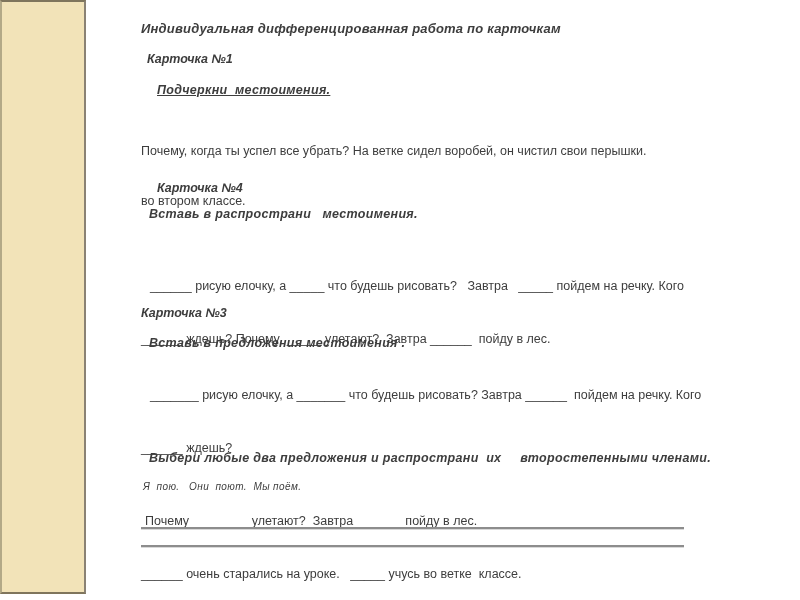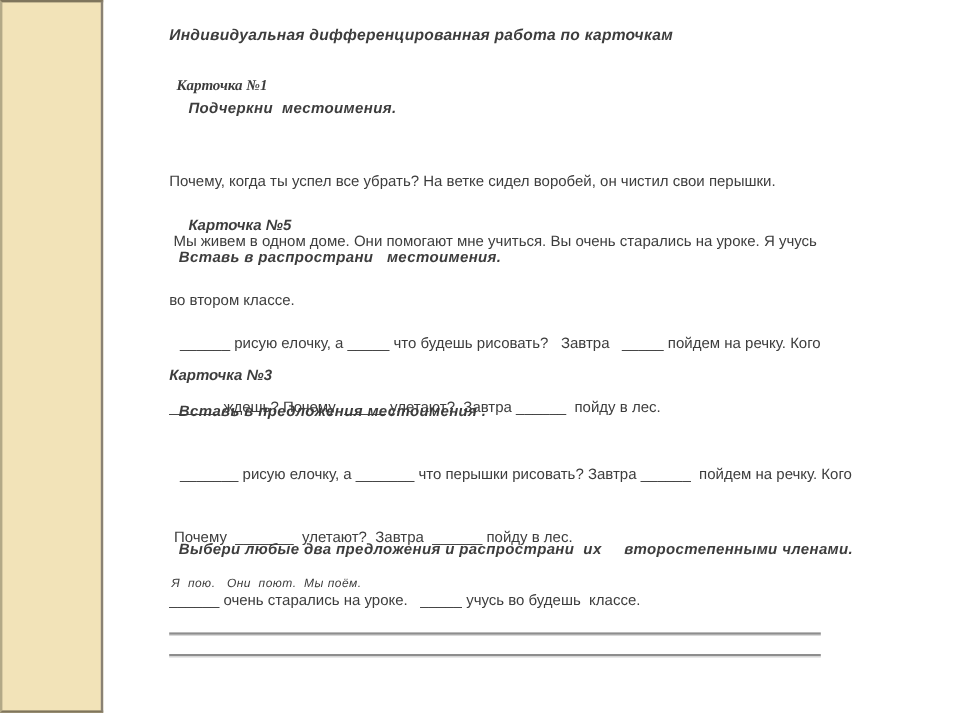--- a/index.html
+++ b/index.html
@@ -48,43 +48,43 @@
     font-size: 13px;
     font-weight: bold;
     font-style: italic;
     letter-spacing: 0.2px;
   }
   .card-heading {
     font-size: 12.5px;
     font-weight: bold;
     font-style: italic;
   }
-  .card1-heading { top: 64px; left: 6px; font-family: Liberation Serif, serif; }
+  .card1-heading { top: 52px; left: 6px; }
   .card2-heading { top: 181px; left: 16px; }
   .card3-heading { top: 306px; left: 0; }
   .instruction {
     font-size: 12.5px;
     font-weight: bold;
     font-style: italic;
     letter-spacing: 0.3px;
   }
-  .card1-instruction { top: 83px; left: 16px; }
+  .card1-instruction { top: 83px; left: 16px; text-decoration: underline; }
   .card2-instruction { top: 207px; left: 8px; }
   .card3-instruction { top: 336px; left: 8px; }
   .final-instruction { top: 451px; left: 8px; }
   .body-text {
     font-size: 12.5px;
     line-height: 16.5px;
   }
   .card1-text { top: 110px; left: 0; width: 605px; }
   .card2-text { top: 243px; left: 0; width: 600px; line-height: 17.5px; }
   .card3-text { top: 352px; left: 0; width: 600px; line-height: 17.5px; }
   .line { white-space: pre-wrap; }
   .indent-1 { padding-left: 9px; }
-  .indent-2 { padding-left: 4px; }
+  .indent-2 { padding-left: 4px; margin-top: 21px; }
   .final-sentences {
     top: 481px;
     left: 2px;
     font-size: 10px;
     font-style: italic;
     letter-spacing: 0.4px;
   }
   .answer-line {
     position: absolute;
     left: 0;
@@ -104,37 +104,37 @@
   <div class="side-strip"></div>
 
   <div class="content">
 
     <div class="doc-title">Индивидуальная дифференцированная работа по карточкам</div>
 
     <div class="card-heading card1-heading">Карточка №1</div>
     <div class="instruction card1-instruction">Подчеркни  местоимения.</div>
     <div class="body-text card1-text">
       <div class="line">Почему, когда ты успел все убрать? На ветке сидел воробей, он чистил свои перышки.</div>
-      <div class="line"> Мы живем в одном доме. Они помогают мне учиться. Вы очень старались на уроке. Я учусь</div>
       <div class="line">во втором классе.</div>
     </div>
 
-    <div class="card-heading card2-heading">Карточка №5</div>
+    <div class="card-heading card2-heading">Карточка №4</div>
     <div class="instruction card2-instruction">Вставь в распространи   местоимения.</div>
     <div class="body-text card2-text">
       <div class="line indent-1">______ рисую елочку, а _____ что будешь рисовать?   Завтра   _____ пойдем на речку. Кого</div>
       <div class="line">______ ждешь? Почему  _____ улетают?  Завтра ______  пойду в лес.</div>
     </div>
 
     <div class="card-heading card3-heading">Карточка №3</div>
     <div class="instruction card3-instruction">Вставь в предложения местоимения .</div>
     <div class="body-text card3-text">
-      <div class="line indent-1">_______ рисую елочку, а _______ что перышки рисовать? Завтра ______  пойдем на речку. Кого</div>
+      <div class="line indent-1">_______ рисую елочку, а _______ что будешь рисовать? Завтра ______  пойдем на речку. Кого</div>
+      <div class="line">______ ждешь?</div>
       <div class="line indent-2">Почему  _______  улетают?  Завтра  ______ пойду в лес.</div>
-      <div class="line">______ очень старались на уроке.   _____ учусь во будешь  классе.</div>
+      <div class="line">______ очень старались на уроке.   _____ учусь во ветке  классе.</div>
     </div>
 
     <div class="instruction final-instruction">Выбери любые два предложения и распространи  их     второстепенными членами.</div>
     <div class="final-sentences">Я  пою.   Они  поют.  Мы поём.</div>
 
     <div class="answer-line answer-line-1"></div>
     <div class="answer-line answer-line-2"></div>
 
   </div>
 </div>

